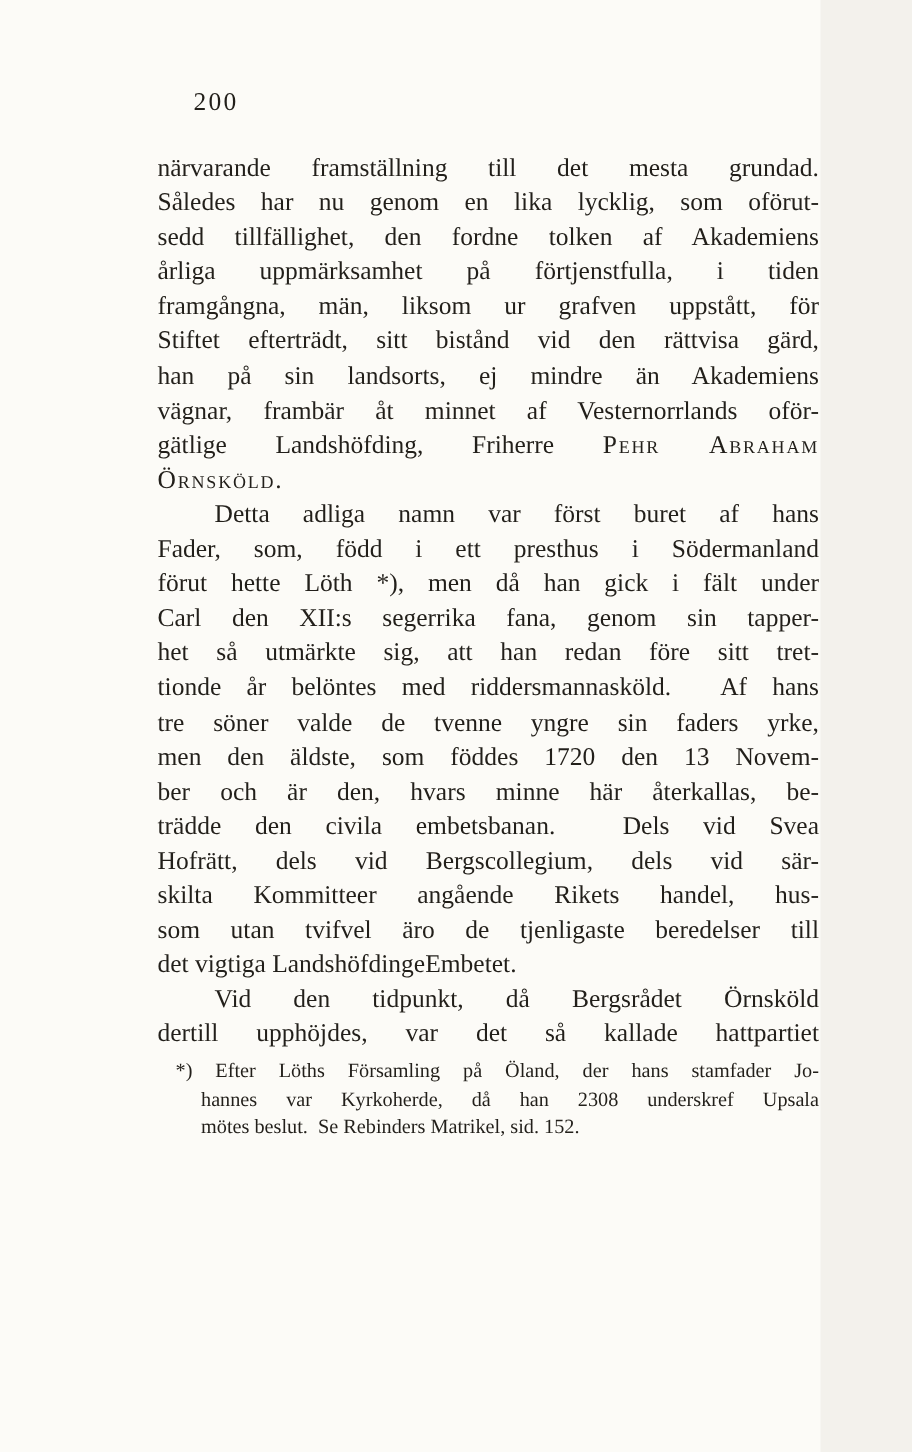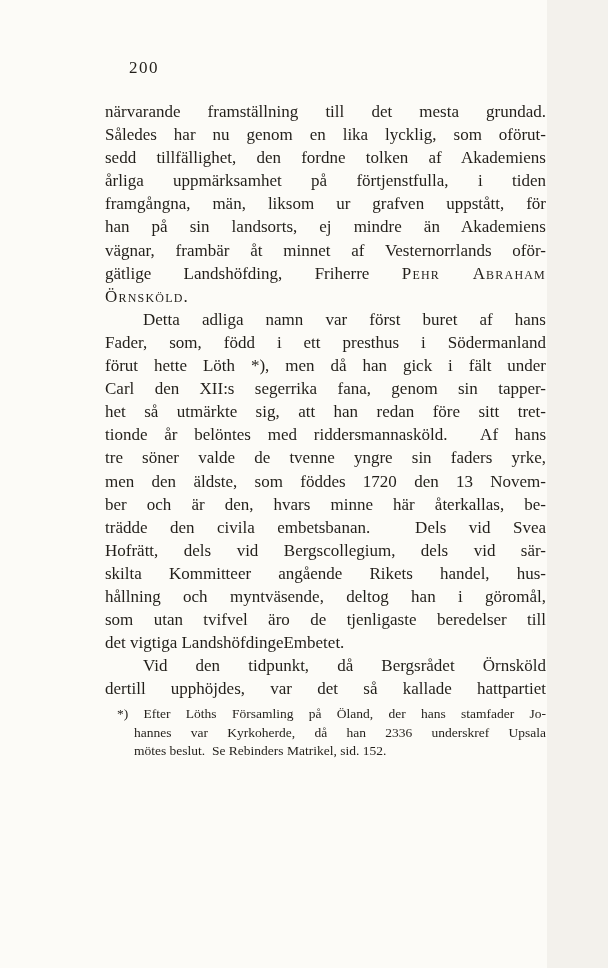--- a/index.html
+++ b/index.html
@@ -56,47 +56,47 @@
 
   <div class="page-number">200</div>
 
   <div class="body-text">
     <div class="para">
         <div class="line">närvarande framställning till det mesta grundad.</div>
         <div class="line">Således har nu genom en lika lycklig, som oförut-</div>
         <div class="line">sedd tillfällighet, den fordne tolken af Akademiens</div>
         <div class="line">årliga uppmärksamhet på förtjenstfulla, i tiden</div>
         <div class="line">framgångna, män, liksom ur grafven uppstått, för</div>
+        <div class="line">Stiftet efterträdt, sitt bistånd vid den rättvisa gärd,</div>
         <div class="line">han på sin landsorts, ej mindre än Akademiens</div>
         <div class="line">vägnar, frambär åt minnet af Vesternorrlands oför-</div>
         <div class="line"><span>gätlige Landshöfding, Friherre </span><span class="smallcaps">Pehr Abraham</span></div>
         <div class="line"><span class="smallcaps">Örnsköld.</span></div>
       </div>
     <div class="para indent-first">
         <div class="line">Detta adliga namn var först buret af hans</div>
         <div class="line">Fader, som, född i ett presthus i Södermanland</div>
         <div class="line">förut hette Löth *), men då han gick i fält under</div>
         <div class="line">Carl den XII:s segerrika fana, genom sin tapper-</div>
         <div class="line">het så utmärkte sig, att han redan före sitt tret-</div>
         <div class="line">tionde år belöntes med riddersmannasköld.&nbsp; Af hans</div>
         <div class="line">tre söner valde de tvenne yngre sin faders yrke,</div>
         <div class="line">men den äldste, som föddes 1720 den 13 Novem-</div>
         <div class="line">ber och är den, hvars minne här återkallas, be-</div>
         <div class="line">trädde den civila embetsbanan.&nbsp; Dels vid Svea</div>
         <div class="line">Hofrätt, dels vid Bergscollegium, dels vid sär-</div>
         <div class="line">skilta Kommitteer angående Rikets handel, hus-</div>
-        <div class="line">hållning och myntväsende, deltog han i göromål,</div>
         <div class="line">som utan tvifvel äro de tjenligaste beredelser till</div>
         <div class="line">det vigtiga LandshöfdingeEmbetet.</div>
       </div>
     <div class="para indent-first continues">
         <div class="line">Vid den tidpunkt, då Bergsrådet Örnsköld</div>
         <div class="line">dertill upphöjdes, var det så kallade hattpartiet</div>
       </div>
   </div>
 
   <div class="footnote">
       <div class="line">*) Efter Löths Församling på Öland, der hans stamfader Jo-</div>
-      <div class="line">hannes var Kyrkoherde, då han 2336 underskref Upsala</div>
+      <div class="line">hannes var Kyrkoherde, då han 2308 underskref Upsala</div>
       <div class="line">mötes beslut.&nbsp; Se Rebinders Matrikel, sid. 152.</div>
     </div>
 
 </div>
 
 </body></html>

